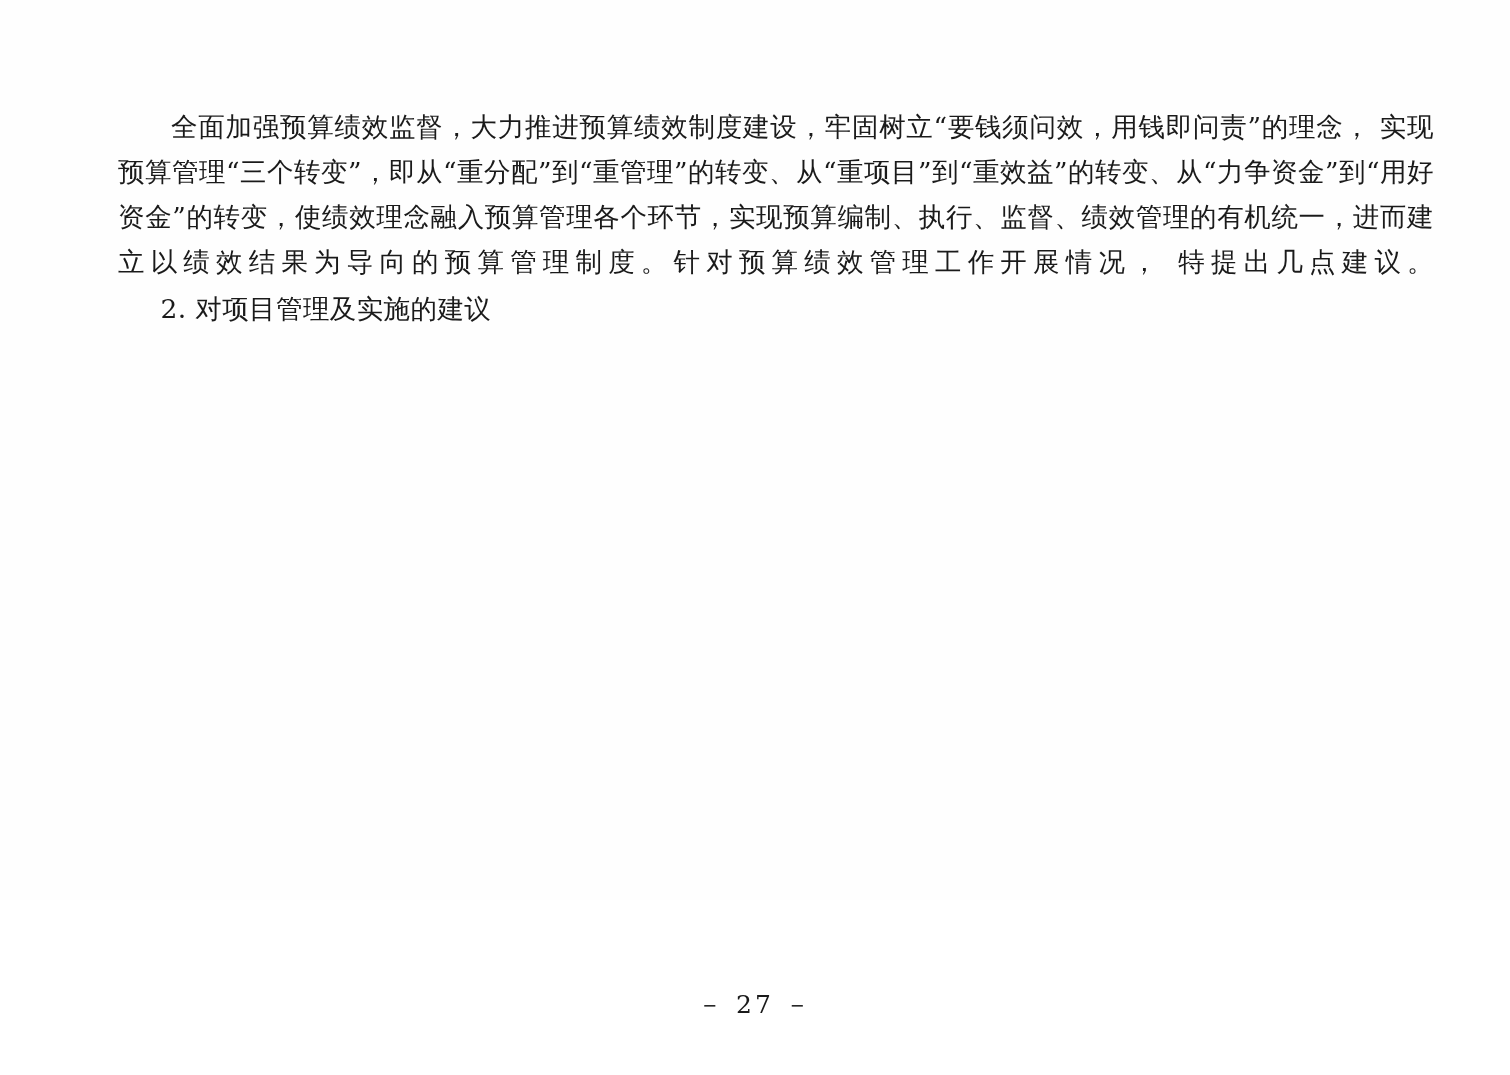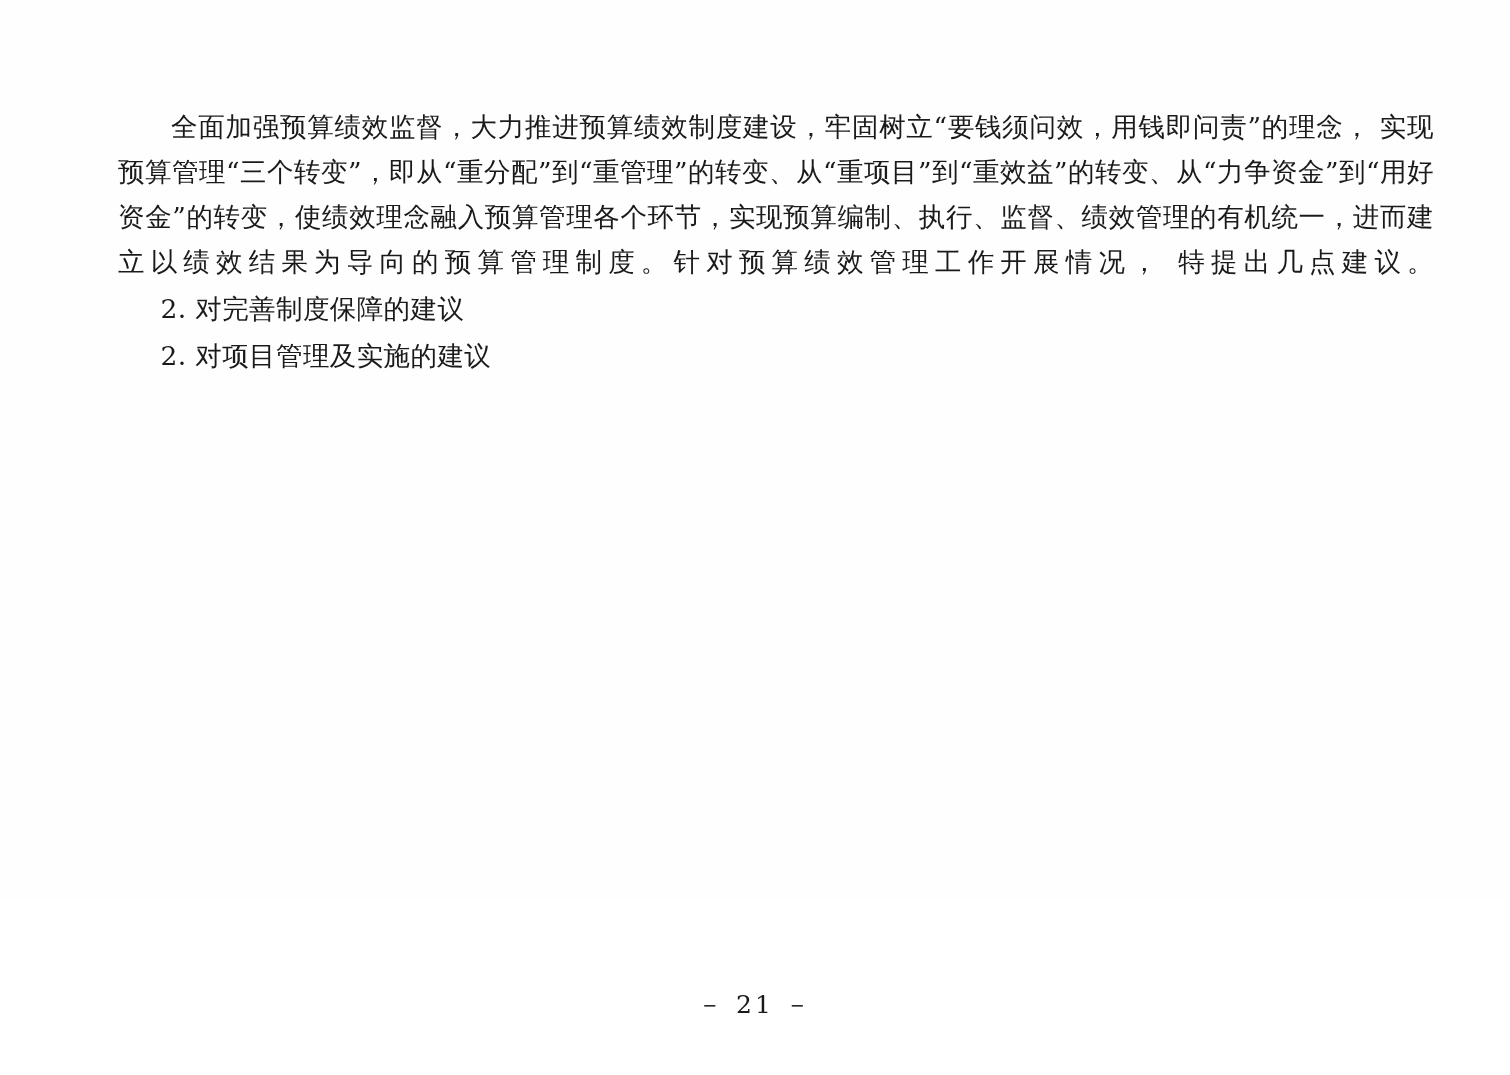--- a/index.html
+++ b/index.html
@@ -68,25 +68,24 @@
   }
 </style>
 </head>
 <body>
 
 <div class="page">
   <div class="content">
 
     <p class="indent justify-full">全面加强预算绩效监督，大力推进预算绩效制度建设，牢固树立“要钱须问效，用钱即问责”的理念， 实现预算管理“三个转变”，即从“重分配”到“重管理”的转变、从“重项目”到“重效益”的转变、从“力争资金”到“用好资金”的转变，使绩效理念融入预算管理各个环节，实现预算编制、执行、监督、绩效管理的有机统一，进而建立以绩效结果为导向的预算管理制度。针对预算绩效管理工作开展情况， 特提出几点建议。</p>
 
-    <p class="indent-small last-left">2. 对完善制度保障的建议</p>
 
 
 
 
 
     <p class="indent-small last-left">2. 对项目管理及实施的建议</p>
 
 
   </div>
 
-  <div class="pagenum">－ 21 －</div>
+  <div class="pagenum">－ 27 －</div>
 </div>
 
 </body></html>

